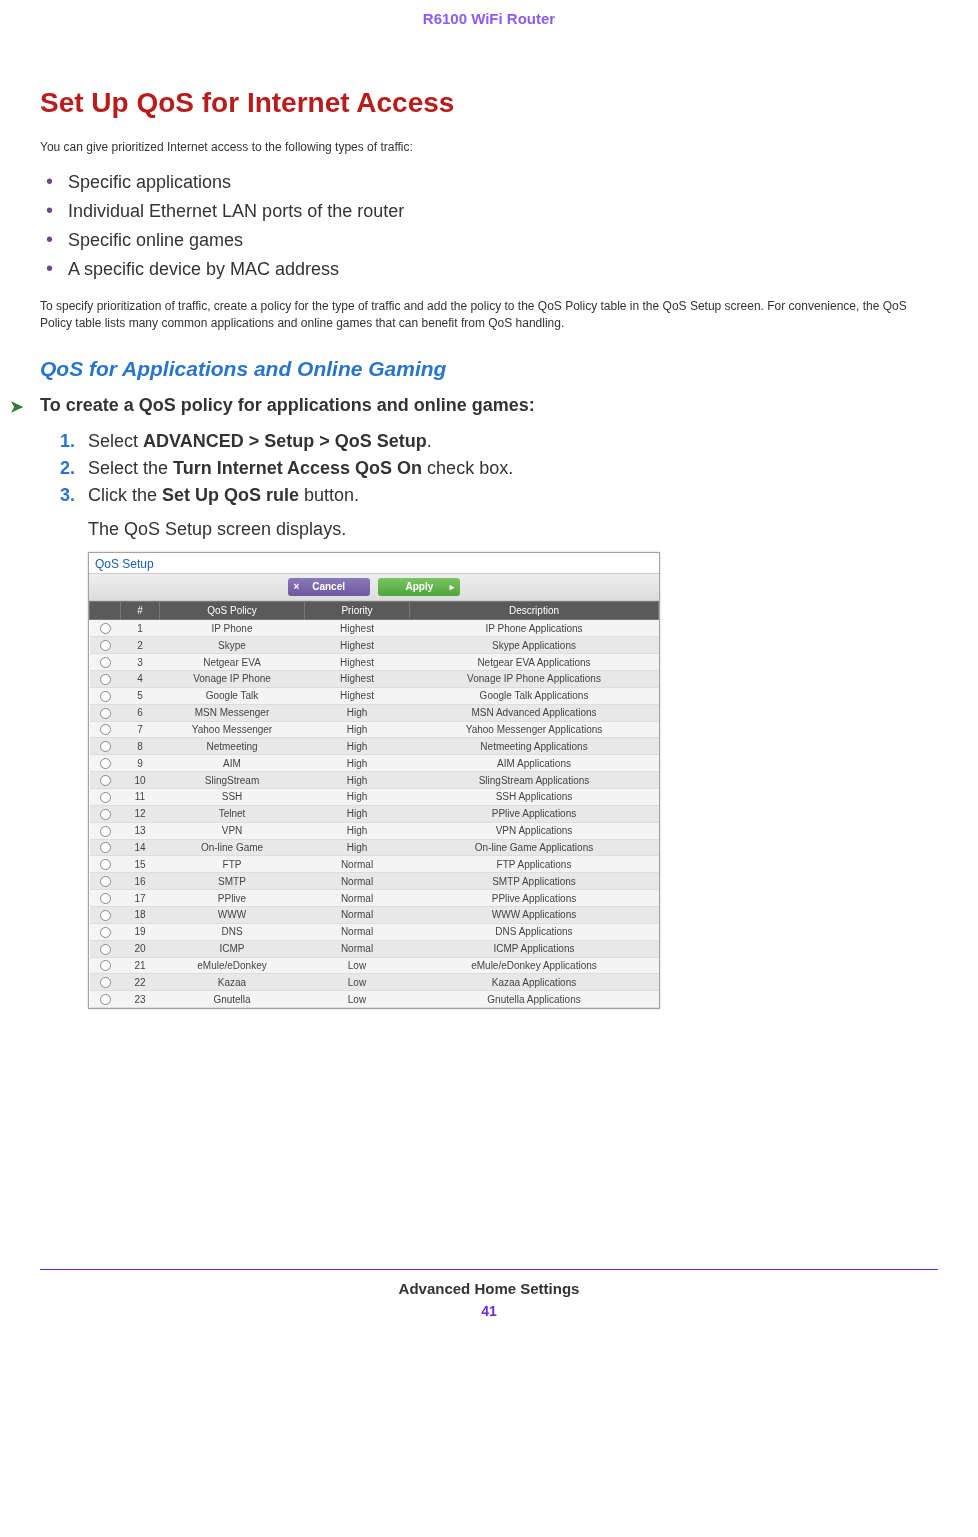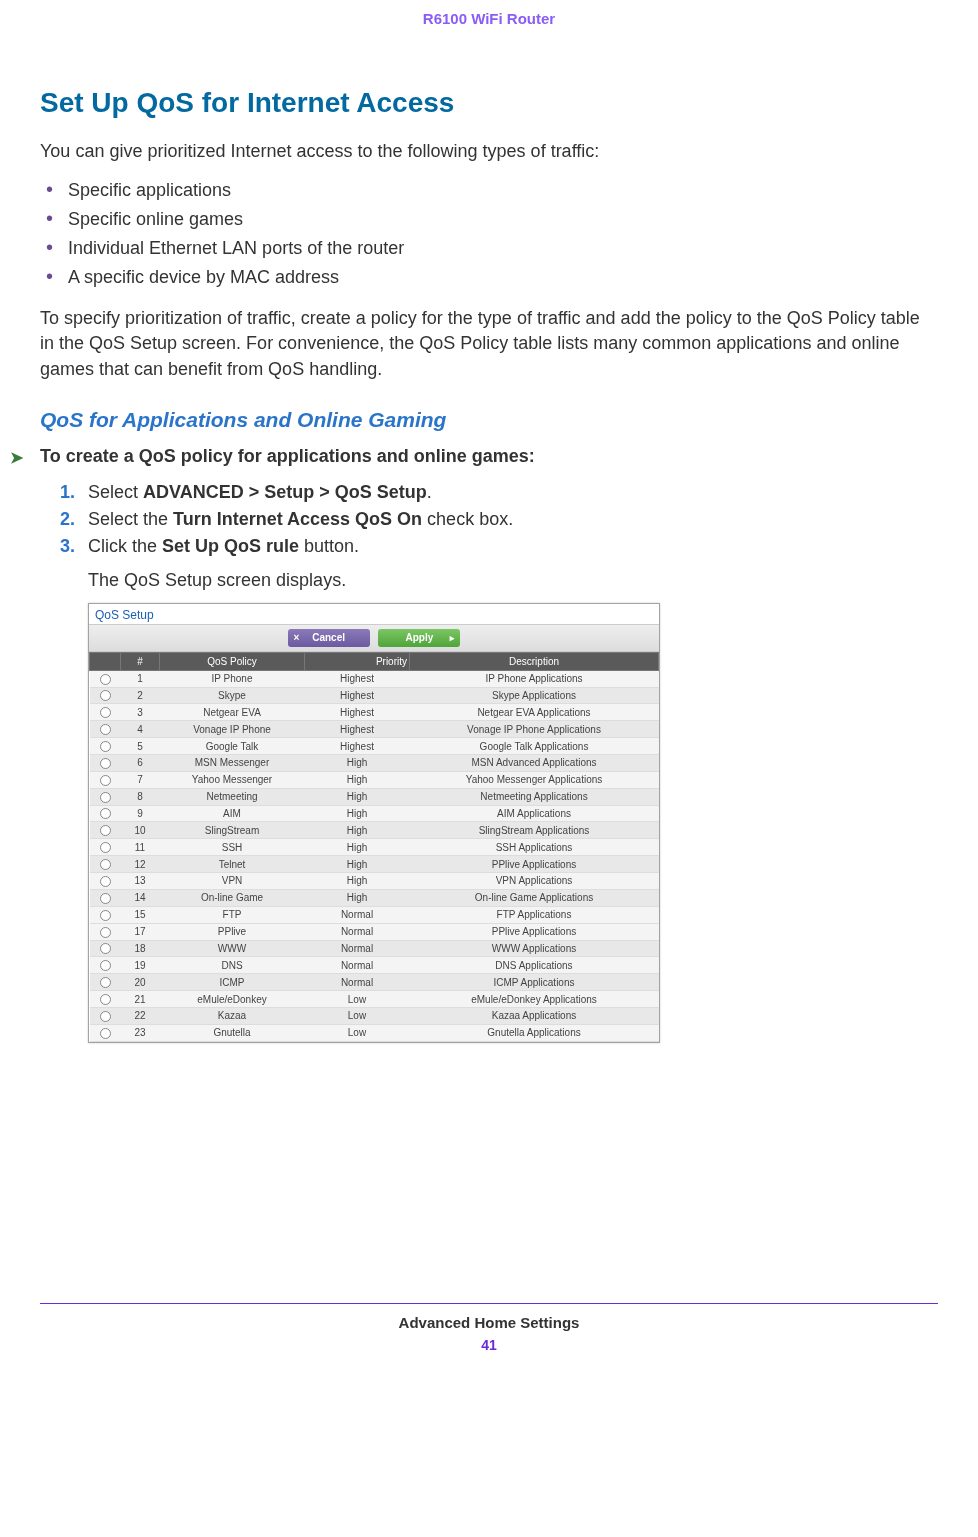--- a/index.html
+++ b/index.html
@@ -16,27 +16,27 @@
     min-height: 1460px;
   }
   .doc-header {
     text-align: center;
     font-weight: bold;
     font-size: 15px;
     color: #8b5cf6;
     margin-bottom: 60px;
   }
   h1.section-title {
-    color: #0369a1;
+    color: #b91c1c;
     font-size: 28px;
     font-weight: bold;
     margin: 0 0 20px 0;
   }
   .body-text {
-    font-size: 18px;
+    font-size: 12px;
     color: #333;
     line-height: 1.4;
     margin: 0 0 12px 0;
   }
   ul.bullet-list {
     list-style: none;
     padding: 0;
     margin: 0 0 14px 0;
   }
   ul.bullet-list li {
@@ -170,21 +170,21 @@
     display: inline-block;
     width: 9px; height: 9px;
     border: 1px solid #888;
     border-radius: 50%;
     background: #fff;
     vertical-align: middle;
   }
   .ss-table th.col-radio { width: 26px; }
   .ss-table th.col-num { width: 34px; }
   .ss-table th.col-policy { width: 140px; }
-  .ss-table th.col-prio { width: 100px; text-align: right; }
+  .ss-table th.col-prio { width: 100px; }
   .footer-line {
     border-top: 1px solid #6d28d9;
     margin-top: 260px;
     padding-top: 10px;
     text-align: center;
   }
   .footer-title {
     font-weight: bold;
     font-size: 15px;
     color: #333;
@@ -202,22 +202,22 @@
 <div class="page">
 
   <div class="doc-header">R6100 WiFi Router</div>
 
   <h1 class="section-title">Set Up QoS for Internet Access</h1>
 
   <p class="body-text">You can give prioritized Internet access to the following types of traffic:</p>
 
   <ul class="bullet-list">
     <li>Specific applications</li>
+    <li>Individual Ethernet LAN ports of the router</li>
     <li>Specific online games</li>
-    <li>Individual Ethernet LAN ports of the router</li>
     <li>A specific device by MAC address</li>
   </ul>
 
   <p class="body-text">To specify prioritization of traffic, create a policy for the type of traffic and add the policy to the QoS Policy table in the QoS Setup screen. For convenience, the QoS Policy table lists many common applications and online games that can benefit from QoS handling.</p>
 
   <h2 class="subsection">QoS for Applications and Online Gaming</h2>
 
   <div class="proc-heading">
     <span class="proc-arrow">➤</span>
     <span>To create a QoS policy for applications and online games:</span>
@@ -358,20 +358,27 @@
             <td>High</td>
             <td>On-line Game Applications</td>
           </tr>
           <tr class="odd">
             <td class="radio-cell"><span class="ss-radio"></span></td>
             <td>15</td>
             <td>FTP</td>
             <td>Normal</td>
             <td>FTP Applications</td>
           </tr>
+          <tr class="even">
+            <td class="radio-cell"><span class="ss-radio"></span></td>
+            <td>16</td>
+            <td>SMTP</td>
+            <td>Normal</td>
+            <td>SMTP Applications</td>
+          </tr>
           <tr class="odd">
             <td class="radio-cell"><span class="ss-radio"></span></td>
             <td>17</td>
             <td>PPlive</td>
             <td>Normal</td>
             <td>PPlive Applications</td>
           </tr>
           <tr class="even">
             <td class="radio-cell"><span class="ss-radio"></span></td>
             <td>18</td>

